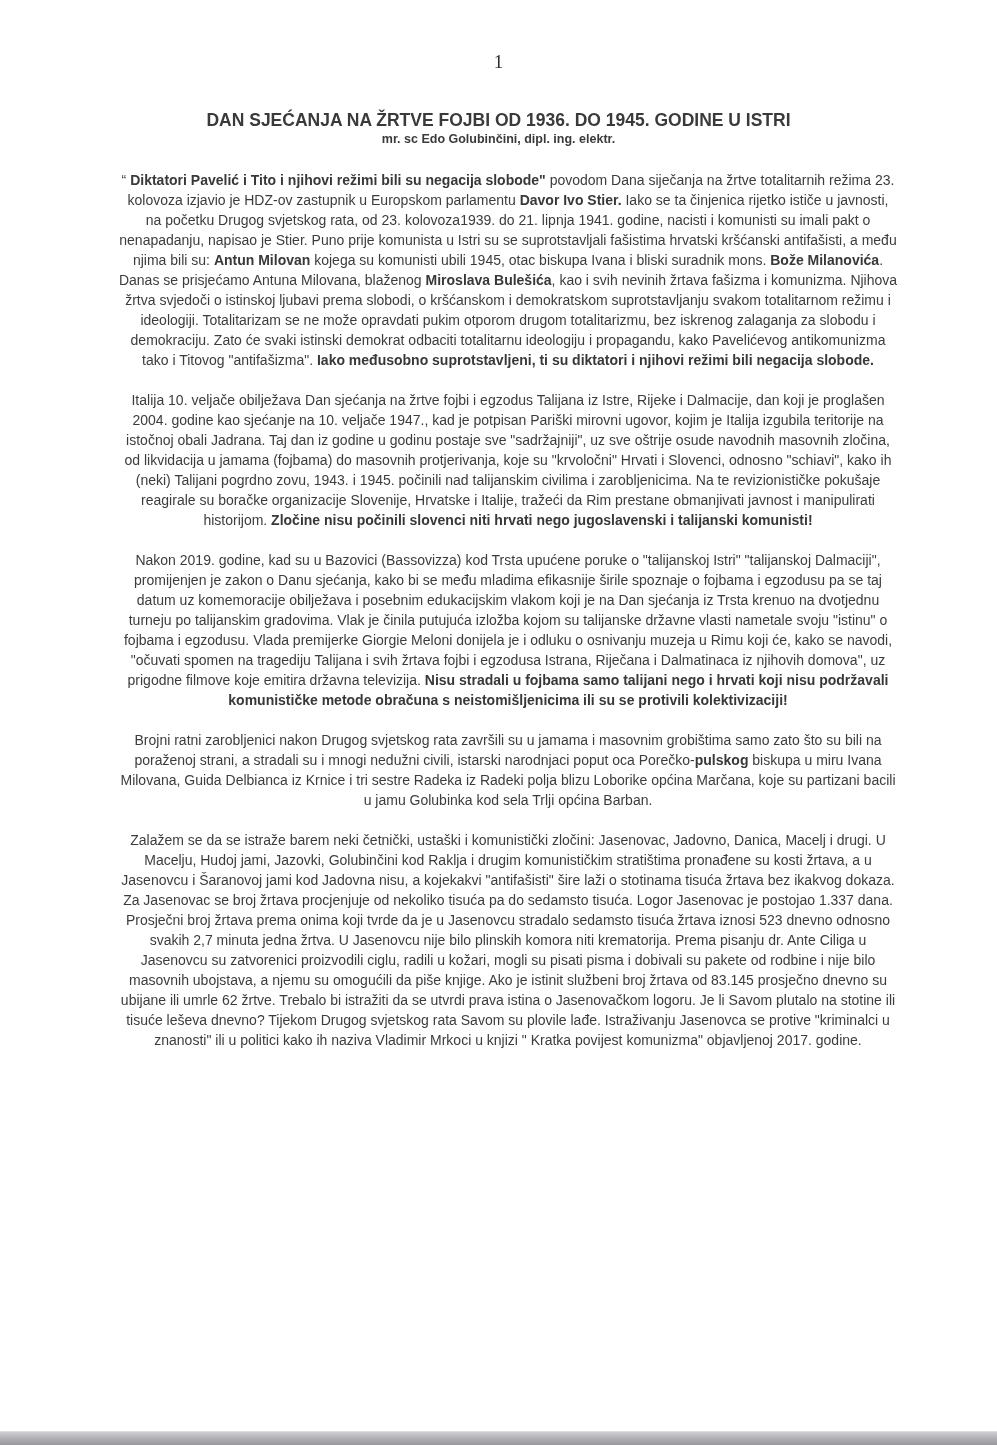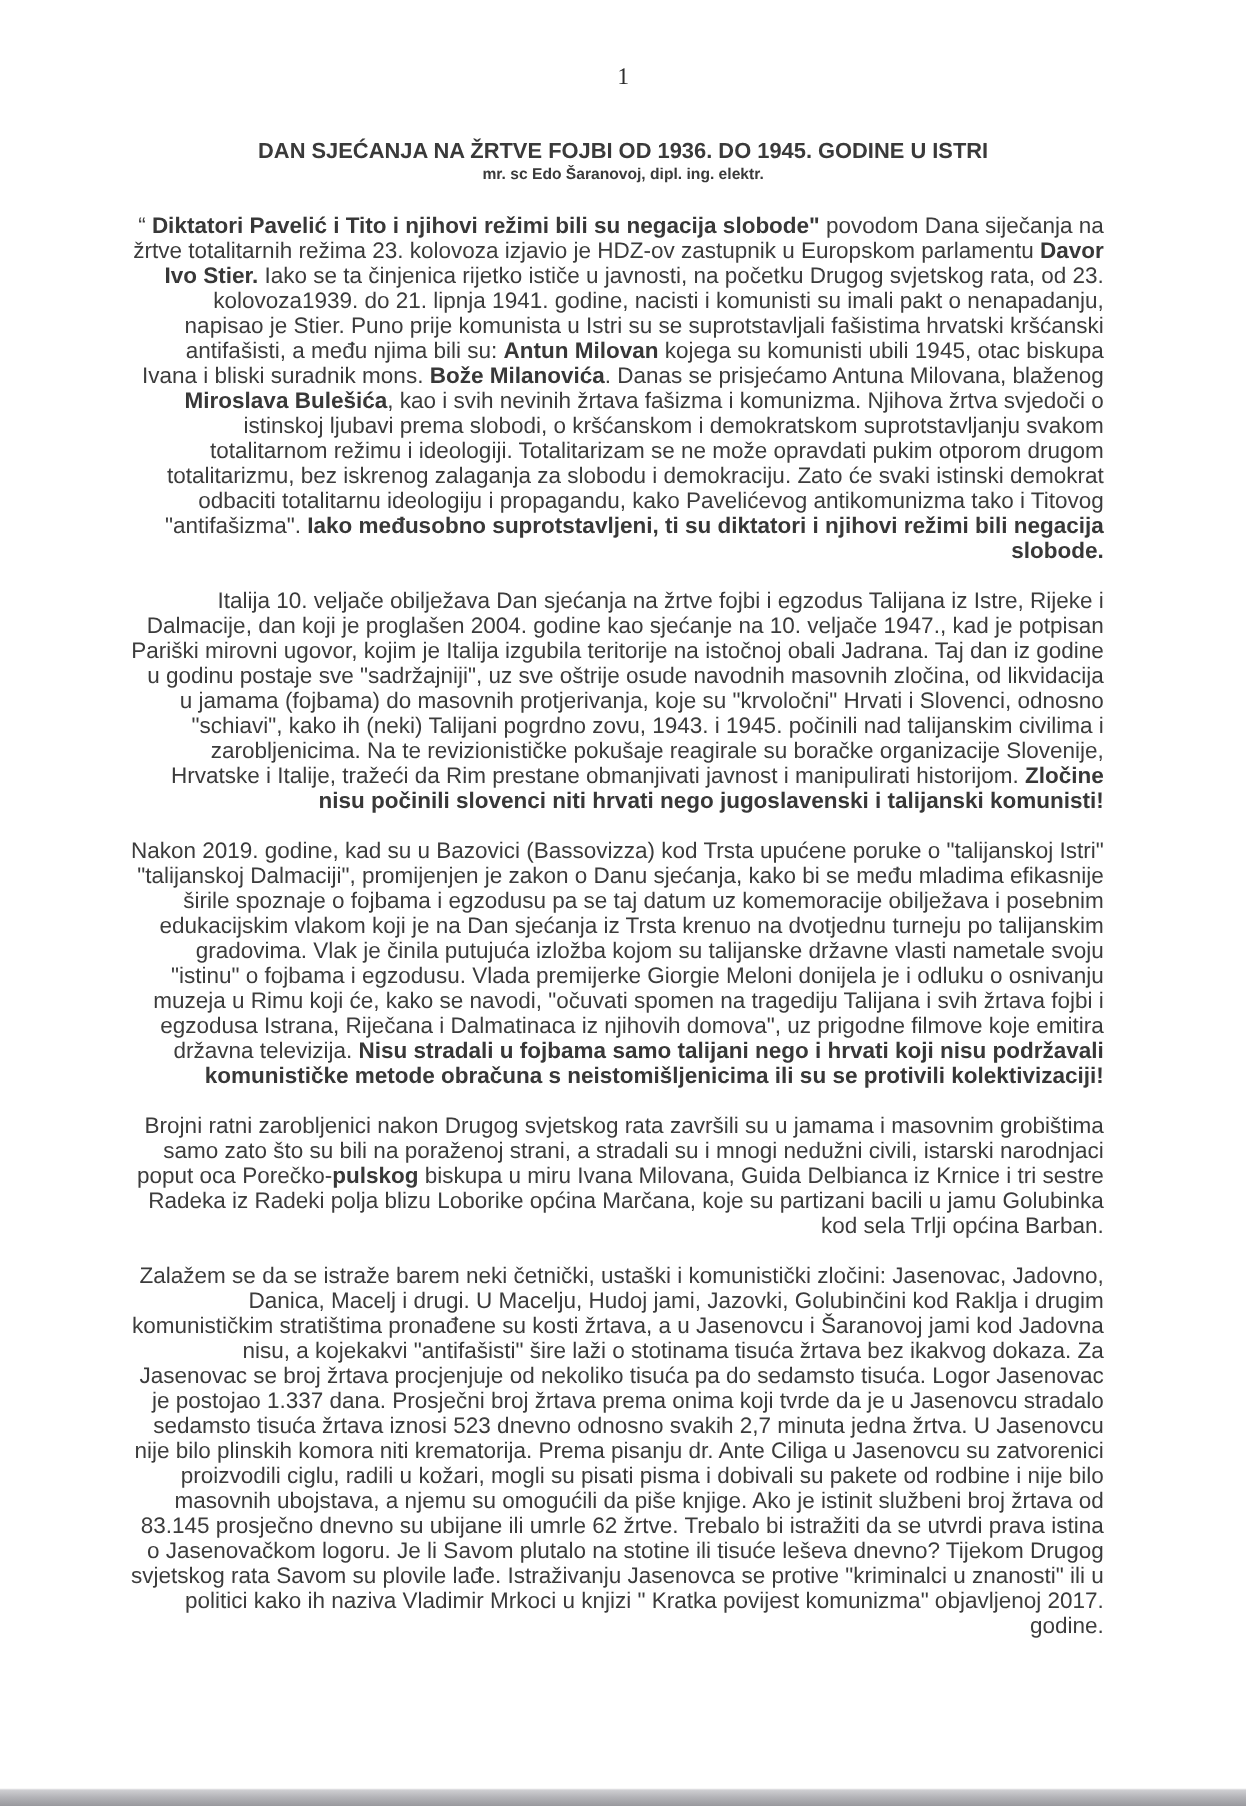--- a/index.html
+++ b/index.html
@@ -44,26 +44,26 @@
   }
   .doc-subtitle {
     font-size: 12.5px;
     font-weight: bold;
     line-height: 15px;
     margin-top: 2px;
   }
   .doc-body {
     position: absolute;
     top: 170px;
-    left: 103px;
+    left: 118px;
     width: 780px;
-    font-size: 18px;
+    font-size: 14px;
     line-height: 20px;
     color: #3c3c3c;
-    text-align: right;
+    text-align: center;
   }
   .doc-body p {
     margin: 0 0 20px 0;
   }
   .doc-body b {
     font-weight: bold;
     color: #383838;
   }
   .page-edge {
     position: absolute;
@@ -76,21 +76,21 @@
   }
 </style>
 </head>
 <body>
 
 <div class="page">
   <div class="page-number">1</div>
 
   <div class="doc-header">
     <div class="doc-title">DAN SJEĆANJA NA ŽRTVE FOJBI OD 1936. DO 1945. GODINE U ISTRI</div>
-    <div class="doc-subtitle">mr. sc Edo Šaranovoj, dipl. ing. elektr.</div>
+    <div class="doc-subtitle">mr. sc Edo Golubinčini, dipl. ing. elektr.</div>
   </div>
 
   <div class="doc-body" id="doc-body">
       <p><span>“ </span><b>Diktatori Pavelić i Tito i njihovi režimi bili su negacija slobode"</b><span> povodom Dana siječanja na žrtve totalitarnih režima 23. kolovoza izjavio je HDZ-ov zastupnik u Europskom parlamentu </span><b>Davor Ivo Stier.</b><span> Iako se ta činjenica rijetko ističe u javnosti, na početku Drugog svjetskog rata, od 23. kolovoza1939. do 21. lipnja 1941. godine, nacisti i komunisti su imali pakt o nenapadanju, napisao je Stier. Puno prije komunista u Istri su se suprotstavljali fašistima hrvatski kršćanski antifašisti, a među njima bili su: </span><b>Antun Milovan</b><span> kojega su komunisti ubili 1945, otac biskupa Ivana i bliski suradnik mons. </span><b>Bože Milanovića</b><span>. Danas se prisjećamo Antuna Milovana, blaženog </span><b>Miroslava Bulešića</b><span>, kao i svih nevinih žrtava fašizma i komunizma. Njihova žrtva svjedoči o istinskoj ljubavi prema slobodi, o kršćanskom i demokratskom suprotstavljanju svakom totalitarnom režimu i ideologiji. Totalitarizam se ne može opravdati pukim otporom drugom totalitarizmu, bez iskrenog zalaganja za slobodu i demokraciju. Zato će svaki istinski demokrat odbaciti totalitarnu ideologiju i propagandu, kako Pavelićevog antikomunizma tako i Titovog "antifašizma". </span><b>Iako međusobno suprotstavljeni, ti su diktatori i njihovi režimi bili negacija slobode.</b></p>
       <p><span>Italija 10. veljače obilježava Dan sjećanja na žrtve fojbi i egzodus Talijana iz Istre, Rijeke i Dalmacije, dan koji je proglašen 2004. godine kao sjećanje na 10. veljače 1947., kad je potpisan Pariški mirovni ugovor, kojim je Italija izgubila teritorije na istočnoj obali Jadrana. Taj dan iz godine u godinu postaje sve "sadržajniji", uz sve oštrije osude navodnih masovnih zločina, od likvidacija u jamama (fojbama) do masovnih protjerivanja, koje su "krvoločni" Hrvati i Slovenci, odnosno "schiavi", kako ih (neki) Talijani pogrdno zovu, 1943. i 1945. počinili nad talijanskim civilima i zarobljenicima. Na te revizionističke pokušaje reagirale su boračke organizacije Slovenije, Hrvatske i Italije, tražeći da Rim prestane obmanjivati javnost i manipulirati historijom. </span><b>Zločine nisu počinili slovenci niti hrvati nego jugoslavenski i talijanski komunisti!</b></p>
       <p><span>Nakon 2019. godine, kad su u Bazovici (Bassovizza) kod Trsta upućene poruke o "talijanskoj Istri" "talijanskoj Dalmaciji", promijenjen je zakon o Danu sjećanja, kako bi se među mladima efikasnije širile spoznaje o fojbama i egzodusu pa se taj datum uz komemoracije obilježava i posebnim edukacijskim vlakom koji je na Dan sjećanja iz Trsta krenuo na dvotjednu turneju po talijanskim gradovima. Vlak je činila putujuća izložba kojom su talijanske državne vlasti nametale svoju "istinu" o fojbama i egzodusu. Vlada premijerke Giorgie Meloni donijela je i odluku o osnivanju muzeja u Rimu koji će, kako se navodi, "očuvati spomen na tragediju Talijana i svih žrtava fojbi i egzodusa Istrana, Riječana i Dalmatinaca iz njihovih domova", uz prigodne filmove koje emitira državna televizija. </span><b>Nisu stradali u fojbama samo talijani nego i hrvati koji nisu podržavali komunističke metode obračuna s neistomišljenicima ili su se protivili kolektivizaciji!</b></p>
       <p><span>Brojni ratni zarobljenici nakon Drugog svjetskog rata završili su u jamama i masovnim grobištima samo zato što su bili na poraženoj strani, a stradali su i mnogi nedužni civili, istarski narodnjaci poput oca Porečko-</span><b>pulskog</b><span> biskupa u miru Ivana Milovana, Guida Delbianca iz Krnice i tri sestre Radeka iz Radeki polja blizu Loborike općina Marčana, koje su partizani bacili u jamu Golubinka kod sela Trlji općina Barban.</span></p>
       <p><span>Zalažem se da se istraže barem neki četnički,  ustaški i komunistički zločini: Jasenovac, Jadovno, Danica, Macelj i drugi. U Macelju, Hudoj jami, Jazovki, Golubinčini kod Raklja i drugim komunističkim stratištima pronađene su kosti žrtava, a u Jasenovcu i Šaranovoj jami kod Jadovna nisu, a kojekakvi "antifašisti" šire laži o stotinama tisuća žrtava bez ikakvog dokaza. Za Jasenovac se broj žrtava procjenjuje od nekoliko tisuća pa do sedamsto tisuća. Logor Jasenovac je postojao 1.337 dana. Prosječni broj žrtava prema onima koji tvrde da je u Jasenovcu stradalo sedamsto tisuća žrtava iznosi 523 dnevno odnosno svakih 2,7 minuta jedna žrtva. U Jasenovcu nije bilo plinskih komora niti krematorija. Prema pisanju dr. Ante Ciliga u Jasenovcu su zatvorenici proizvodili ciglu, radili u kožari, mogli su pisati pisma i dobivali su pakete od rodbine i nije bilo masovnih ubojstava, a njemu su omogućili da piše knjige. Ako je istinit službeni broj žrtava od 83.145 prosječno dnevno su ubijane ili umrle 62 žrtve. Trebalo bi istražiti da se utvrdi prava istina o Jasenovačkom logoru. Je li Savom plutalo na stotine ili tisuće leševa dnevno? Tijekom Drugog svjetskog rata Savom su plovile lađe. Istraživanju Jasenovca se protive "kriminalci u znanosti" ili u politici kako ih naziva Vladimir Mrkoci u knjizi " Kratka povijest komunizma" objavljenoj 2017. godine.</span></p>
     </div>
 

